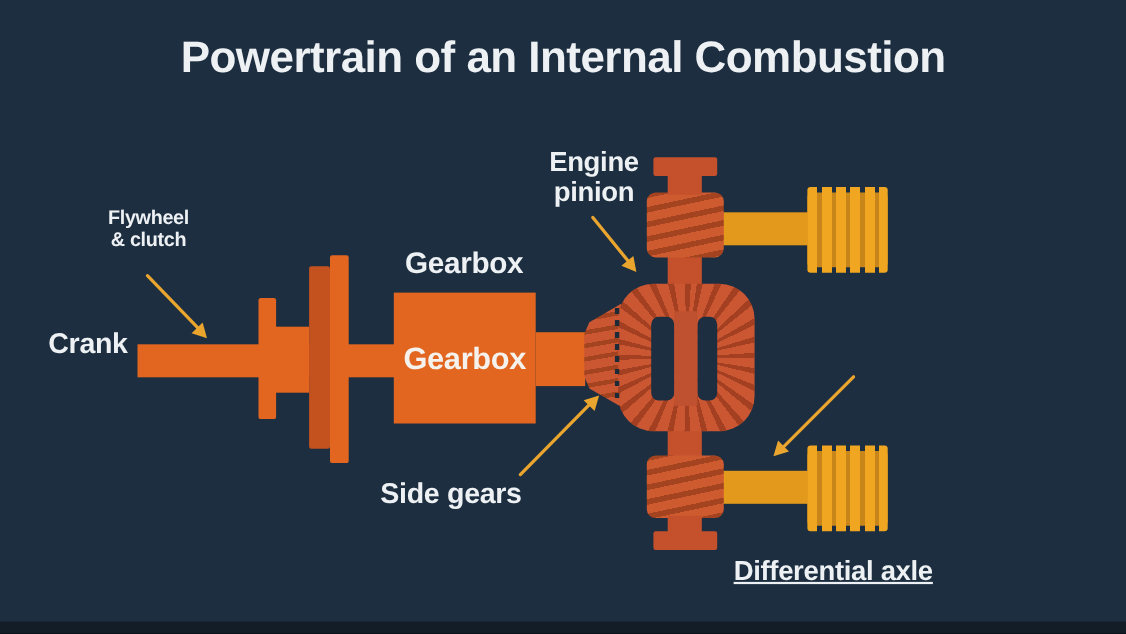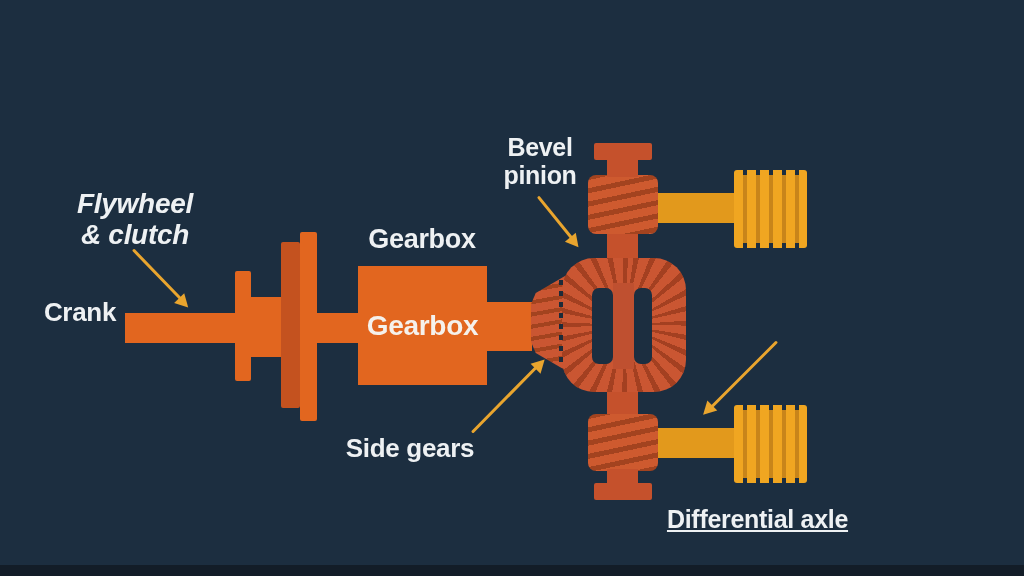--- a/index.html
+++ b/index.html
@@ -76,21 +76,21 @@
   .hub-dn{left:734px;top:405px;}
   .hub .hub-body{position:absolute;left:0;right:0;top:5px;bottom:5px;background:var(--gold-body,#c8851a);border-radius:4px;}
   .hub .hub-ribs{position:absolute;inset:0;border-radius:3px;
     background:repeating-linear-gradient(90deg,var(--gold-rib,#f0a621) 0 9px,transparent 9px 13px);}
   
   .label{
     position:absolute;color:var(--text,#eef1f3);font-weight:800;
     text-align:center;line-height:1.12;letter-spacing:-0.3px;
   }
   .label span{display:block;}
-  .lbl-flywheel{left:50px;top:188px;width:170px;font-size:28px;font-style:italic;}
+  .lbl-flywheel{left:50px;top:188px;width:170px;font-size:18px;}
   .lbl-crank{left:25px;top:298px;width:110px;font-size:26px;}
   .lbl-gearbox{left:356px;top:224px;width:132px;font-size:27px;}
   .lbl-bevel{left:478px;top:133px;width:124px;font-size:25px;}
   .lbl-side{left:340px;top:434px;width:140px;font-size:26px;}
   .lbl-final{left:722px;top:302px;width:210px;font-size:25px;}
   .lbl-diff{left:650px;top:505px;width:215px;font-size:25px;text-decoration:underline;}
   
   .arrow{
     position:absolute;height:3px;background:var(--arrow,#e9a52e);
     transform-origin:left center;border-radius:2px;
@@ -106,20 +106,21 @@
   .arr-final{left:777px;top:340px;width:93px;transform:rotate(135deg);}
   
   .footer-strip{position:absolute;left:0;bottom:0;width:100%;height:11px;background:var(--footer-bar,#131d28);}
 </style>
 </head>
 <body>
 
 <div class="stage">
 
   <h1 class="title">
+    <span>Powertrain of an Internal Combustion</span>
   </h1>
 
   <div class="part orange crank-shaft"></div>
   <div class="part orange thick-seg"></div>
   <div class="part orange disc-small"></div>
   <div class="part disc-dark"></div>
   <div class="part orange disc-bright"></div>
 
   <div class="part orange gearbox">
     <span>Gearbox</span>
@@ -161,20 +162,20 @@
 
   <div class="label lbl-flywheel">
     <span>Flywheel</span>
     <span>&amp; clutch</span>
   </div>
   <div class="label lbl-crank">
     <span>Crank</span>
   </div>
   <div class="label lbl-gearbox">Gearbox</div>
   <div class="label lbl-bevel">
-    <span>Bevel</span>
+    <span>Engine</span>
     <span>pinion</span>
   </div>
   <div class="label lbl-side">Side gears</div>
   <div class="label lbl-diff">Differential axle</div>
 
   <div class="footer-strip"></div>
 </div>
 
 </body></html>

